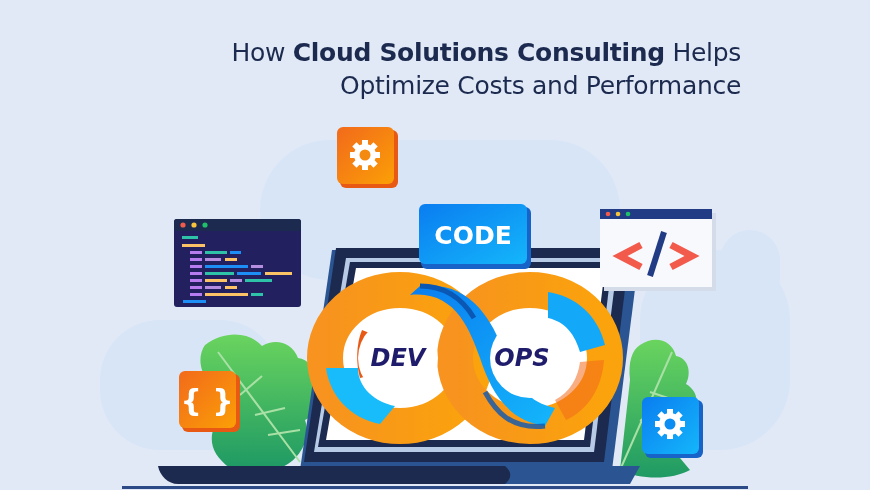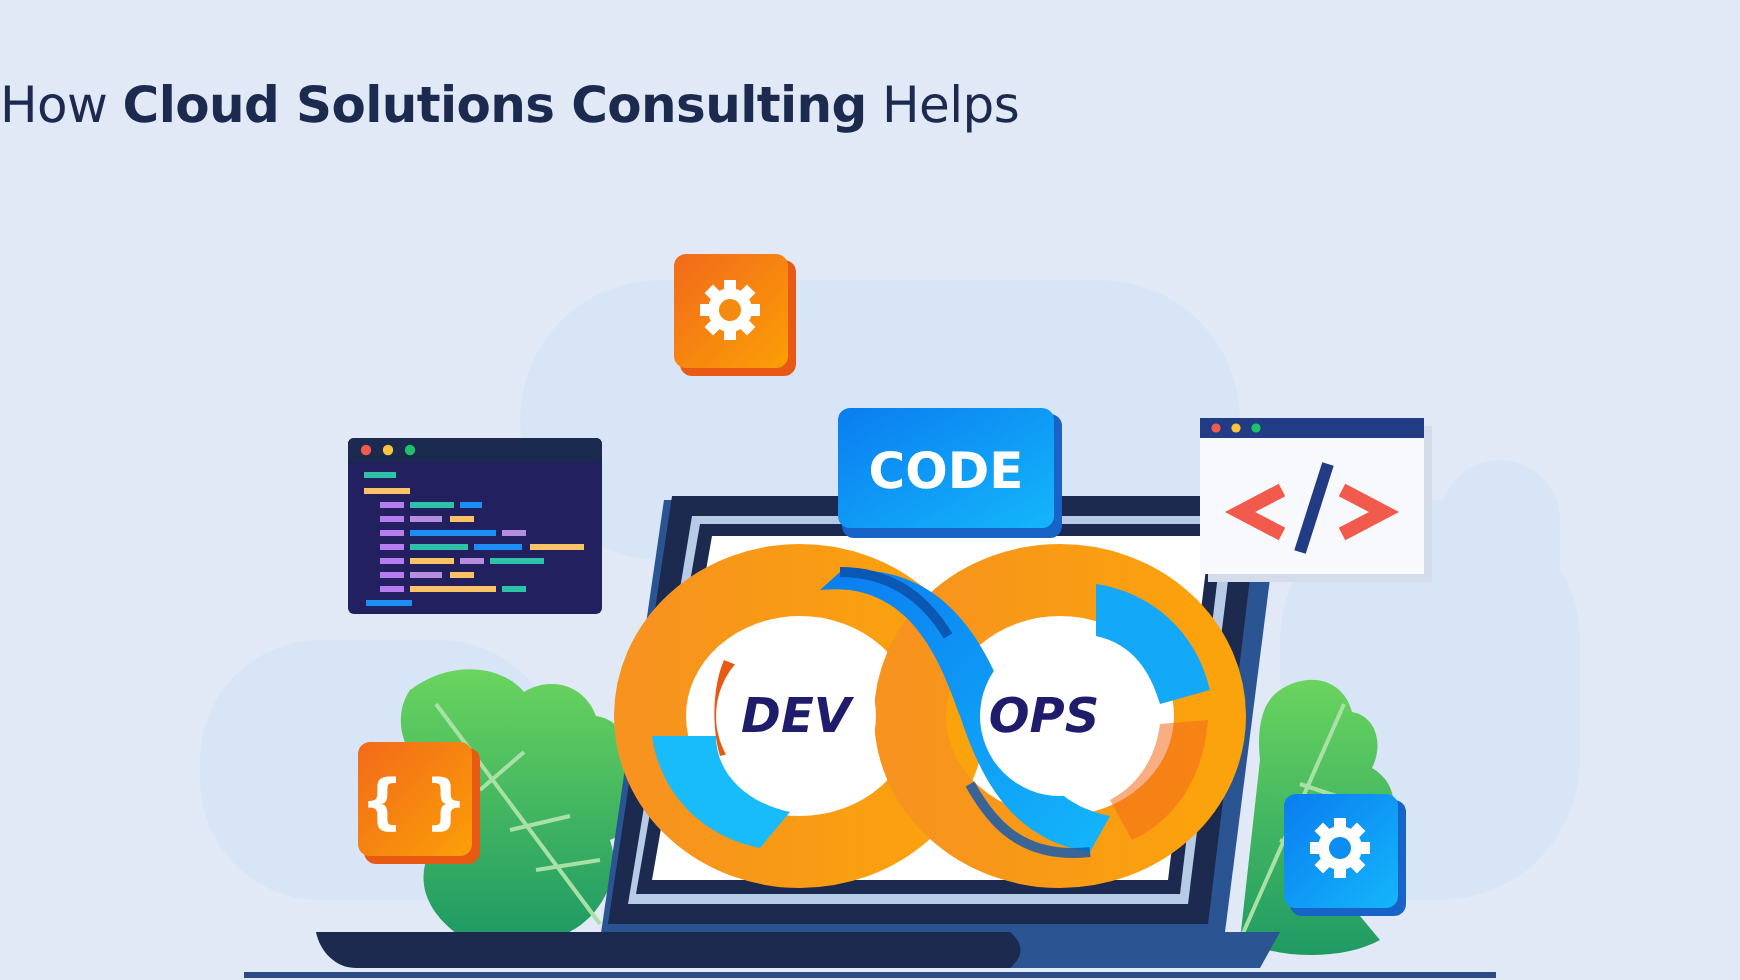--- a/index.html
+++ b/index.html
@@ -1,26 +1,27 @@
 <!DOCTYPE html>
 <html><head>
 <meta charset="utf-8">
 <style>
   html,body{margin:0;padding:0;}
   body{width:870px;height:490px;overflow:hidden;background:#e1e9f6;font-family:"Liberation Sans",sans-serif;position:relative;}
-  .title{position:absolute;left:0;top:36px;width:741px;text-align:left;color:#1b2a4e;font-size:25px;line-height:33px;font-family:"DejaVu Sans","Liberation Sans",sans-serif;letter-spacing:-0.3px;}
+  .title{position:absolute;left:0;top:36px;width:741px;text-align:right;color:#1b2a4e;font-size:25px;line-height:33px;font-family:"DejaVu Sans","Liberation Sans",sans-serif;letter-spacing:-0.3px;}
   .title b{font-weight:bold;}
   .stage{position:absolute;left:0;top:0;width:870px;height:490px;}
   svg text{font-family:"DejaVu Sans","Liberation Sans",sans-serif;}
 </style>
 </head>
 <body>
 
 <div class="title">
   <div><span>How </span><b>Cloud Solutions Consulting</b><span> Helps</span></div>
+  <div>Optimize Costs and Performance</div>
 </div>
 
 <svg class="stage" viewBox="0 0 870 490" width="870" height="490">
   <defs>
     <linearGradient id="gOrange" x1="0" y1="0" x2="1" y2="1">
       <stop offset="0" stop-color="#f26a1b"></stop>
         <stop offset="1" stop-color="#fb9f06"></stop>
     </linearGradient>
     <linearGradient id="gBlue" x1="0" y1="0" x2="1" y2="1">
       <stop offset="0" stop-color="#0a7df0"></stop>

